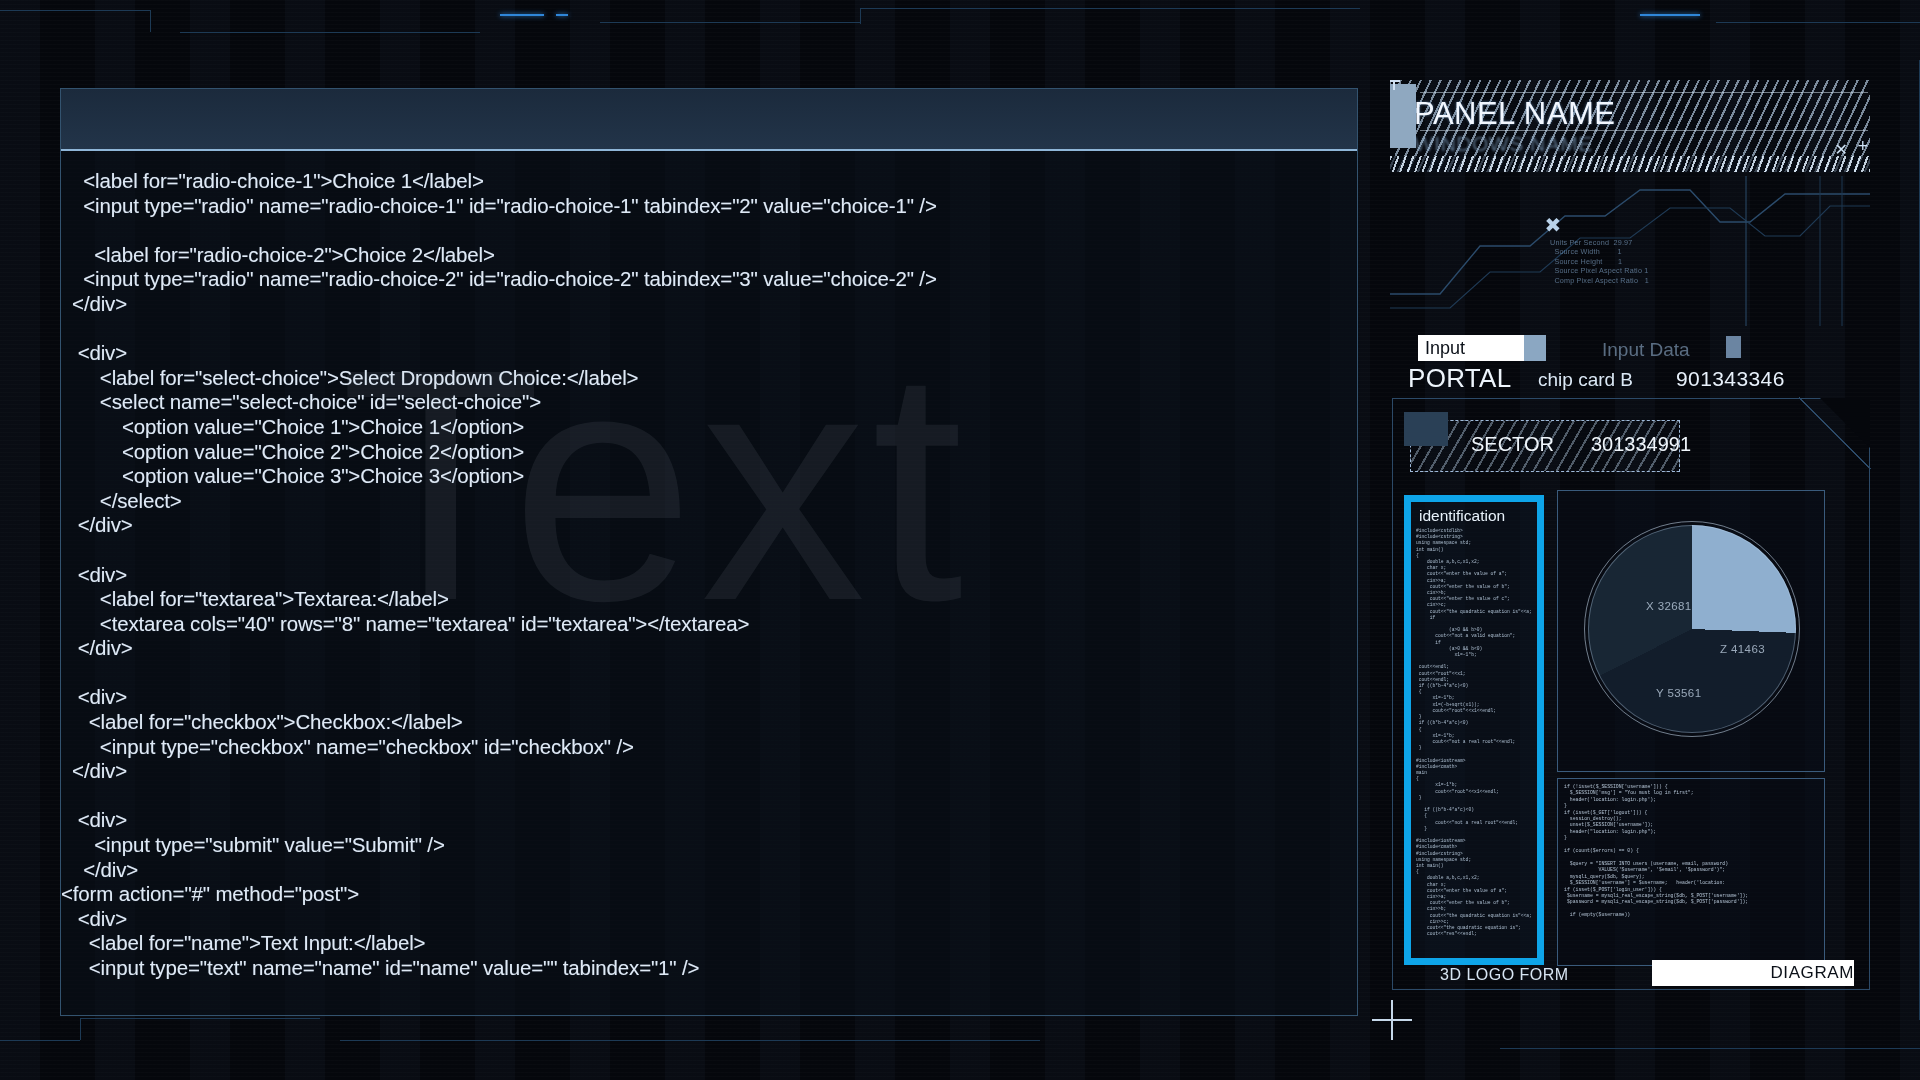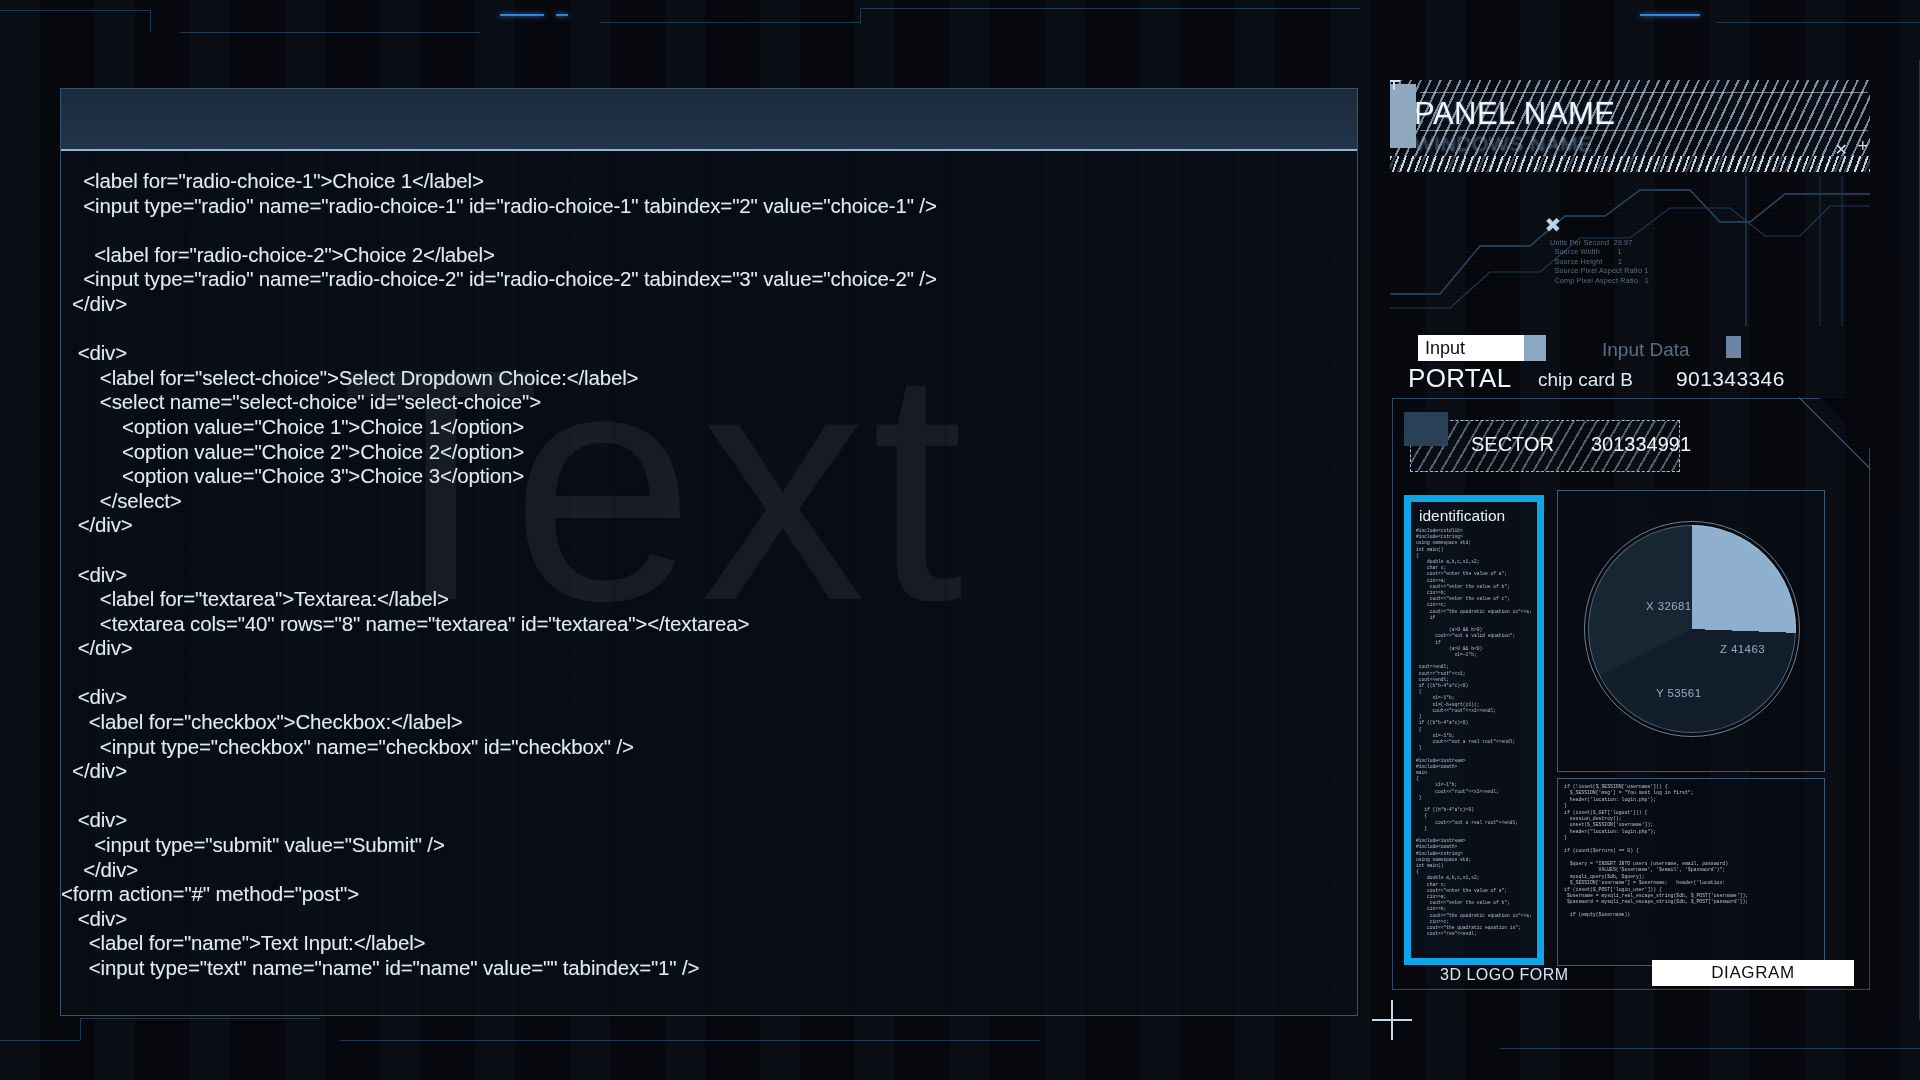--- a/index.html
+++ b/index.html
@@ -218,21 +218,21 @@
     position: absolute; left: 6px; top: 5px; right: 3px;
     font-family: "Liberation Mono", monospace;
     font-size: 4.8px; line-height: 6.4px;
     color: rgba(210,228,246,0.82);
     white-space: pre;
   }
 
   .logo-form { position: absolute; left: 58px; top: 966px; font-size: 16px; color: #d7e5f3; letter-spacing: .5px; }
   .diagram-badge {
     position: absolute; left: 270px; top: 960px; width: 202px; height: 26px;
-    background: #ffffff; text-align: center;
+    background: #ffffff; text-align: right;
   }
   .diagram-badge span { font-size: 17px; color: #0b1018; line-height: 26px; letter-spacing: .6px; }
 
   .crosshair { position: absolute; left: 1372px; top: 1000px; width: 40px; height: 40px; }
   .crosshair div { position: absolute; background: #c6d8ea; }
   .accent-dash { position: absolute; background: #2f86d8; box-shadow: 0 0 5px #2f86d8; }
 </style>
 </head>
 <body>
 

